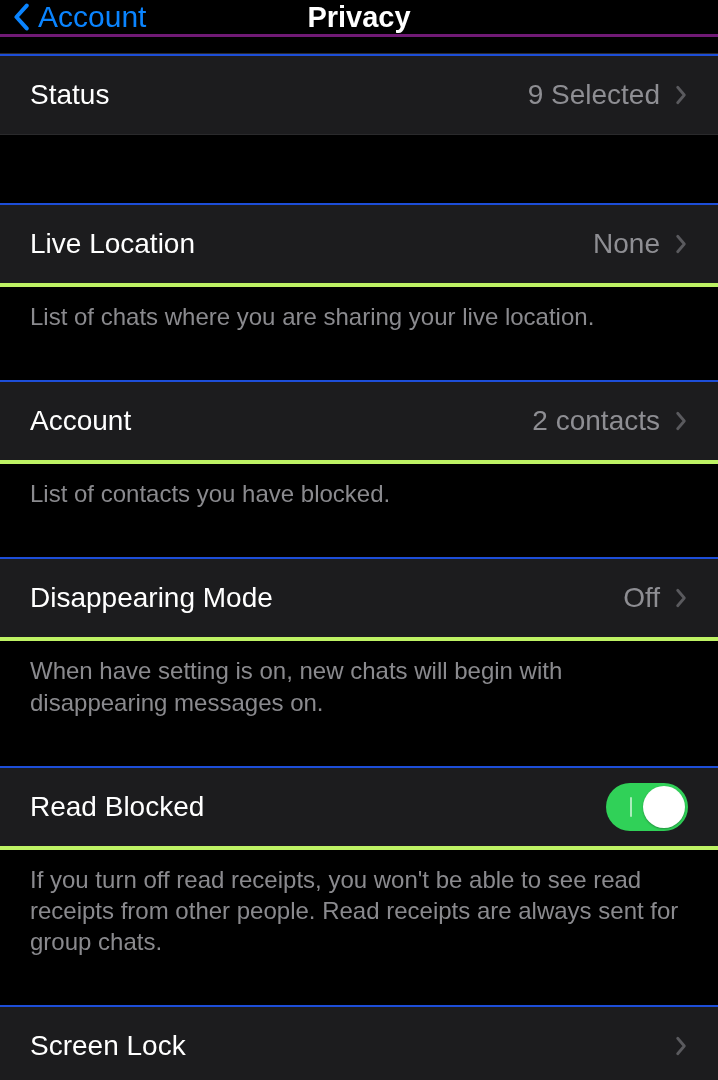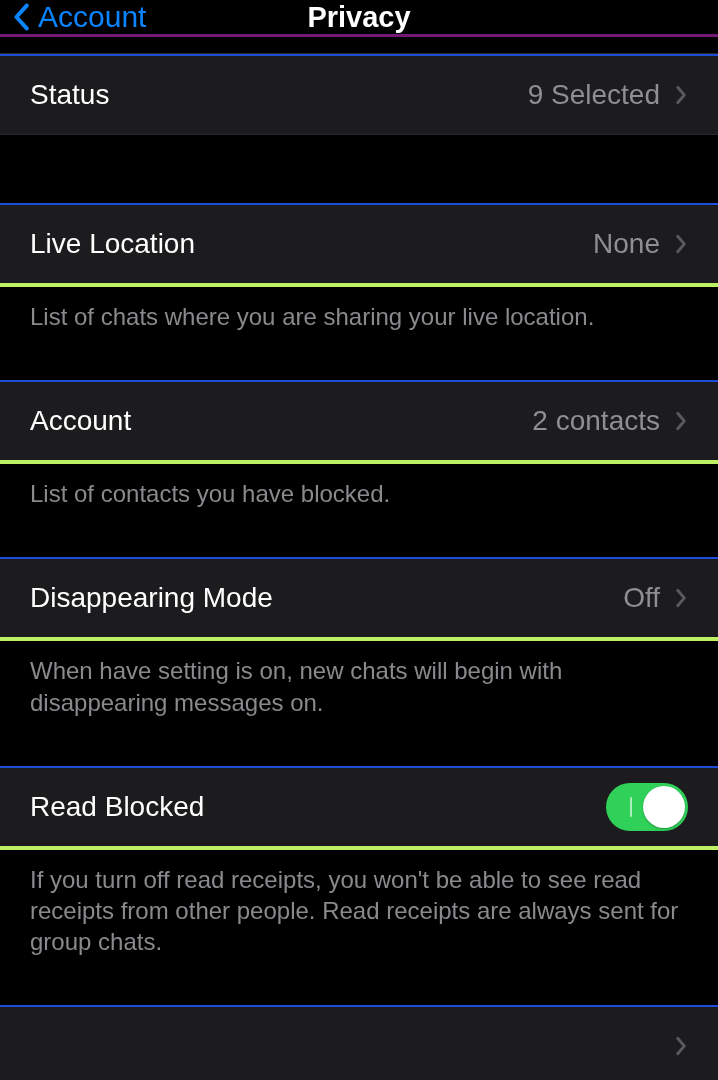--- a/index.html
+++ b/index.html
@@ -205,20 +205,21 @@
       <div class="toggle">
         <div class="toggle-track-mark"></div>
         <div class="toggle-knob"></div>
       </div>
     </div>
     <div class="footer footer-top-line">If you turn off read receipts, you won't be able to see read receipts from other people. Read receipts are always sent for group chats.</div>
 
     <div style="height:28px"></div>
 
     <div class="row first">
+      <span class="row-label">Screen Lock</span>
       <span class="spacer"></span>
       <span class="chev">
         <svg viewBox="0 0 10 18" width="12" height="20">
             <polyline points="2,2 8,9 2,16" fill="none" stroke="#5a5a5e" stroke-width="2.5" stroke-linecap="round" stroke-linejoin="round"></polyline>
           </svg>
       </span>
     </div>
     <div class="footer footer-top-line">Require Touch ID to unlock WhatsApp.</div>
 
   </div>

